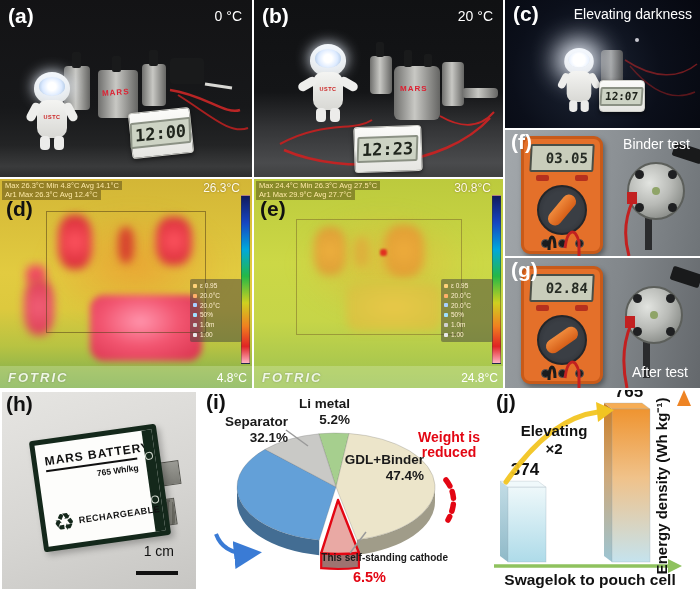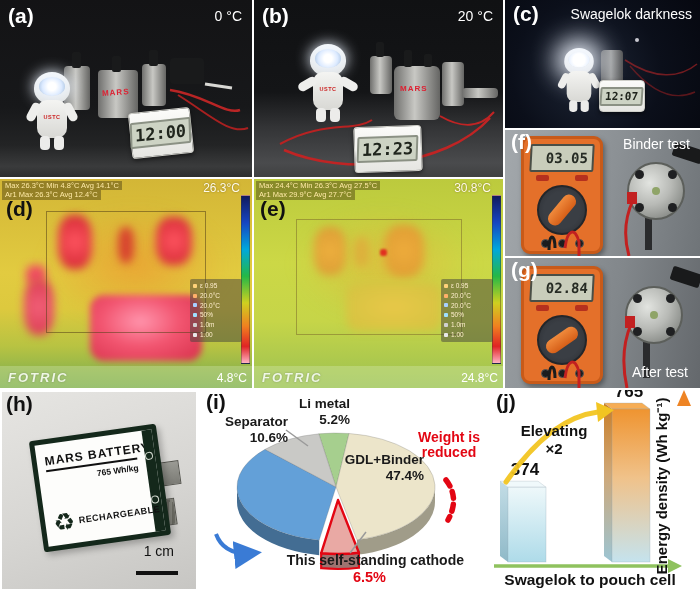--- a/index.html
+++ b/index.html
@@ -170,21 +170,21 @@
           <div class="leg r"></div>
       </div>
     </div>
     <div class="clock" style="left:100px;top:126px;width:66px;height:44px;transform:rotate(-2deg);">
       <span class="lcd" style="font-size:17px;">12:23</span>
     </div>
   </div>
 
   <div class="panel photo-c">
     <span class="plabel light" style="left:8px;top:2px;">(c)</span>
-    <span class="cond" style="right:8px;top:6px;">Swagelok darkness</span>
+    <span class="cond" style="right:8px;top:6px;">Elevating darkness</span>
     <div class="cyl" style="left:96px;top:50px;width:22px;height:34px;opacity:.75;"></div>
     <svg class="wire" width="195" height="128">
       <path d="M120,60 C150,80 175,78 192,64" stroke="rgba(200,40,40,.55)" stroke-width="1.6" fill="none"></path>
       <path d="M125,66 C150,96 172,100 190,92" stroke="rgba(190,35,35,.45)" stroke-width="1.4" fill="none"></path>
       <circle cx="132" cy="40" r="2" fill="#c8c8d0"></circle>
     </svg>
     <div class="astro" style="left:56px;top:42px;transform:scale(.82);">
       <div class="helmet">
         <div class="visor" style="box-shadow:0 0 30px 16px rgba(240,246,255,.95);background:radial-gradient(circle,#ffffff 45%,#eaf2ff 75%,#bcd2ee 100%);"></div>
       </div>
@@ -403,27 +403,27 @@
       </defs>
       <path d="M88,40 L110,56" stroke="#9a9a9a" stroke-width="1.5" fill="none"></path>
       <path d="M168,142 L152,163" stroke="#9a9a9a" stroke-width="1.5" fill="none"></path>
       <path d="M18,144 Q26,166 56,163" stroke="#3a7bd5" stroke-width="4" fill="none" marker-end="url(#blueArr)"></path>
       <path d="M248,90 Q262,108 250,130" stroke="#e30613" stroke-width="5.5" stroke-dasharray="7 6" stroke-linecap="round" fill="none"></path>
     </svg>
     <div class="pielab" style="left:86px;top:6px;width:66px;font-size:13.5px;">
       <span>Li metal</span><br><span>5.2%</span>
     </div>
     <div class="pielab" style="left:10px;top:24px;width:80px;font-size:13.5px;">
-      <span>Separator</span><br><span>10.6%</span>
+      <span>Separator</span><br><span>32.1%</span>
     </div>
     <div class="pielab" style="left:138px;top:62px;width:88px;font-size:13.5px;">
       <span>GDL+Binder</span><br><span>47.4%</span>
     </div>
     <div class="rednote" style="left:214px;top:40px;width:74px;">Weight is reduced</div>
-    <div class="pielab" style="left:56px;top:162px;width:210px;font-size:14px;">This self-standing cathode</div>
+    <div class="pielab" style="left:40px;top:162px;width:210px;font-size:10px;">This self-standing cathode</div>
     <div class="pielab redpct" style="left:118px;top:179px;width:70px;font-size:14.5px;">6.5%</div>
   </div>
 
   <div class="panel chart-j">
     <span class="plabel dark" style="left:4px;top:0px;">(j)</span>
     <svg id="barSvg" width="208" height="201">
         <defs>
           <linearGradient id="bf1" x1="0" y1="0" x2="0" y2="1">
             <stop offset="0%" stop-color="#eef8fa"></stop>
             <stop offset="100%" stop-color="#aedbe9"></stop>

